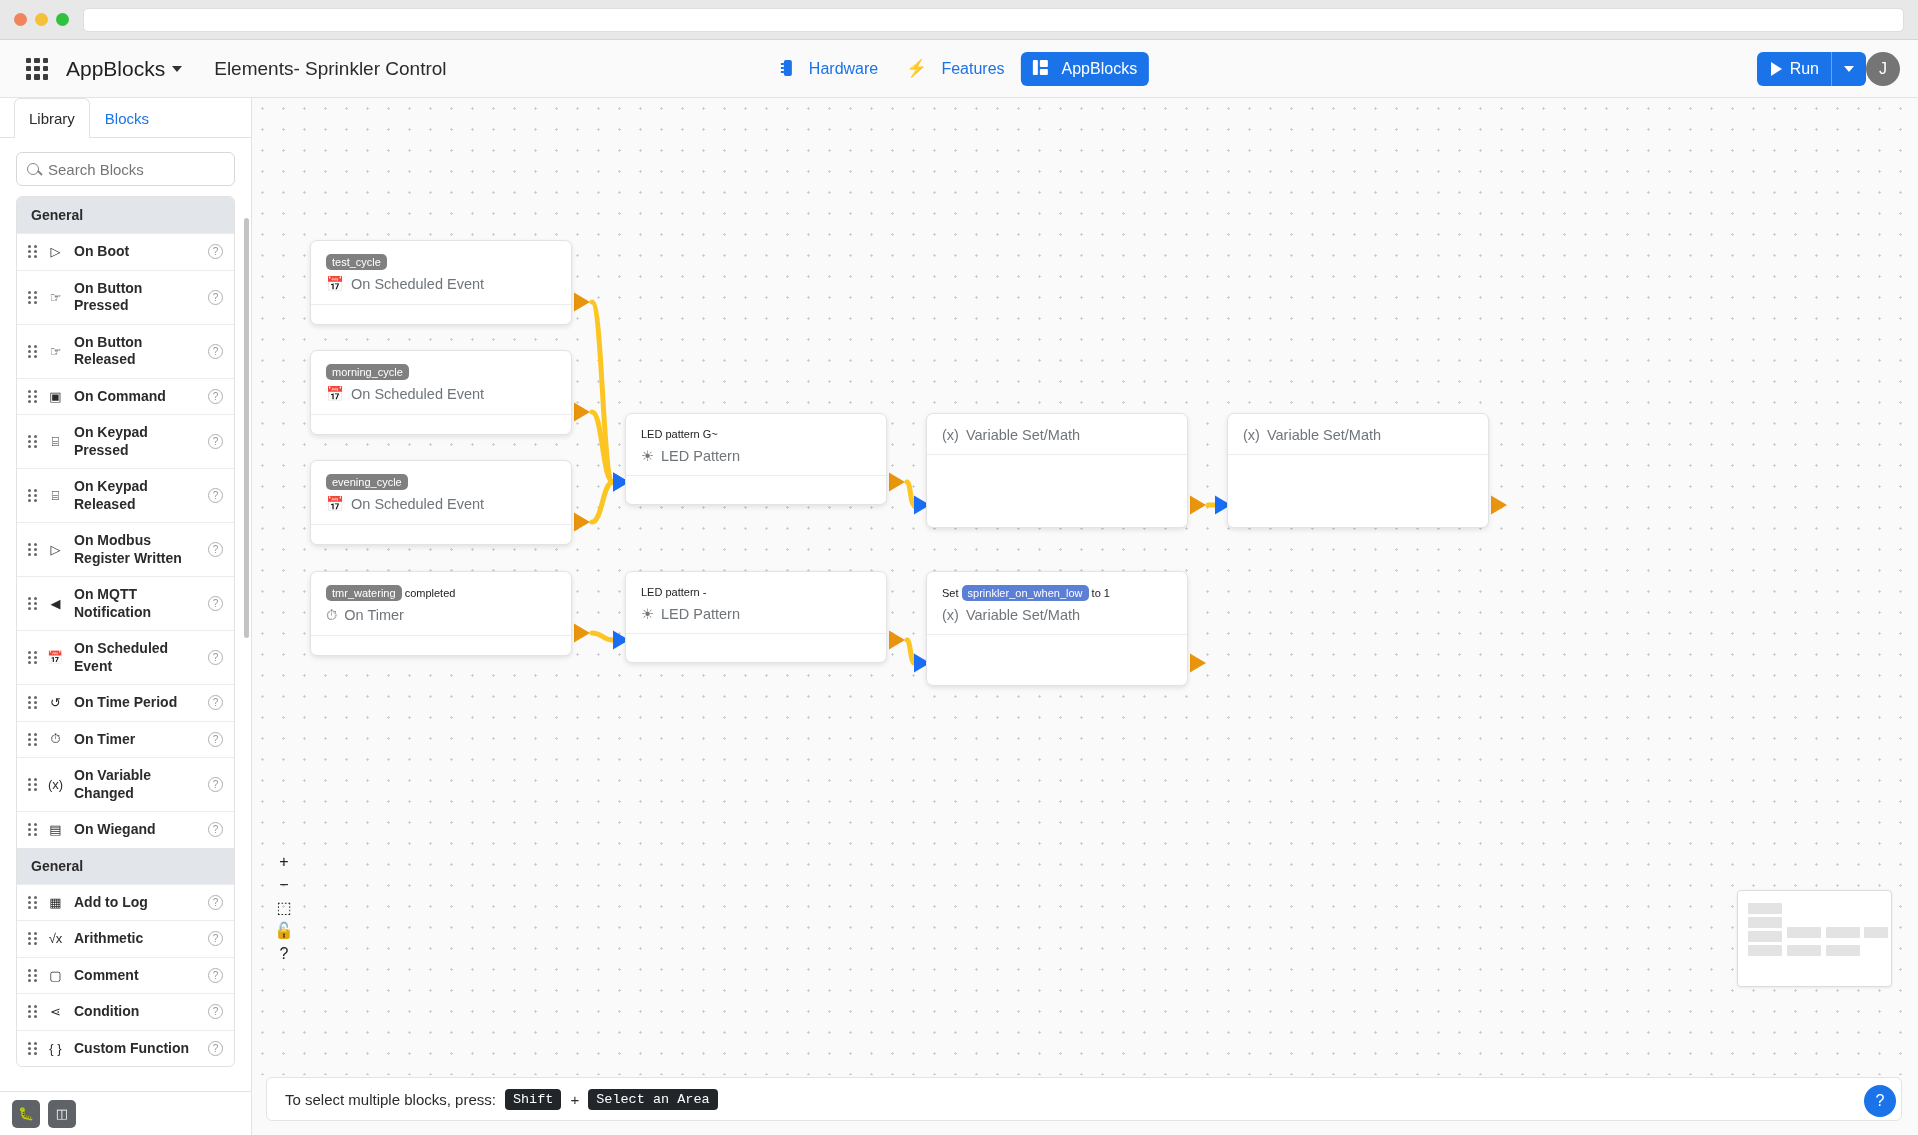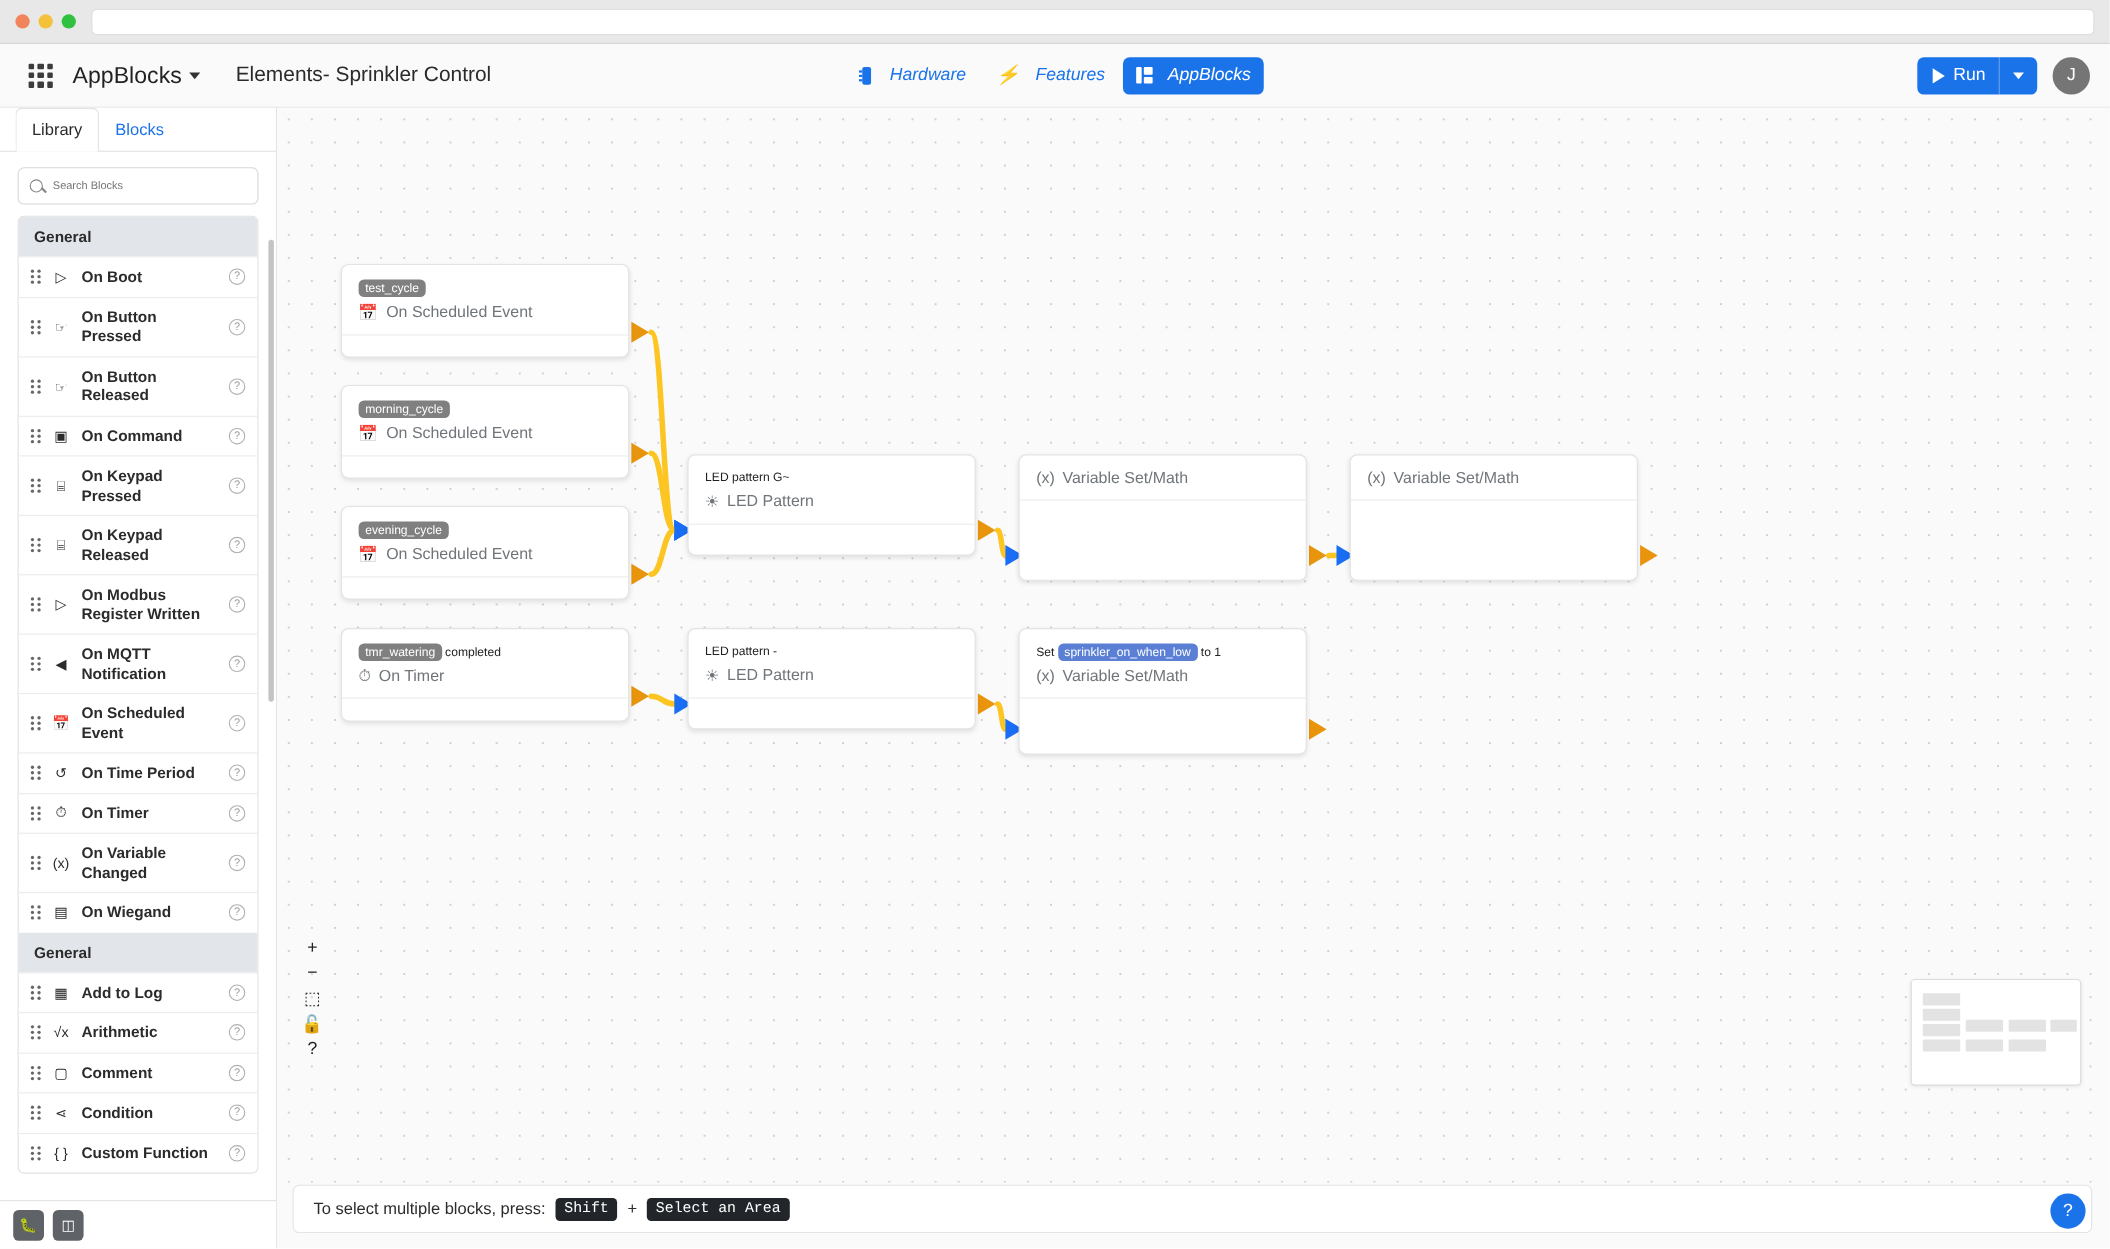--- a/index.html
+++ b/index.html
@@ -47,43 +47,43 @@
     width: 0; height: 0; border-left: 5px solid transparent;
     border-right: 5px solid transparent; border-top: 6px solid #333;
   }
   .doc-title { margin-left: 32px; font-size: 19px; color: #2b2b2b; }
 
   .nav-center {
     position: absolute; left: 50%; transform: translateX(-50%);
     display: flex; align-items: center; gap: 4px;
   }
   .nav-item {
-    display: flex; align-items: center; gap: 14px;
+    display: flex; gap: 14px;
     padding: 8px 12px; border-radius: 6px;
-    font-size: 16px; color: #1a73e8; cursor: pointer; font-style: italic;
+    font-size: 16px; color: #1a73e8; cursor: pointer;
   }
   .nav-item.active { background: #1a73e8; color: #fff; }
   .chip-ic { width: 14px; height: 16px; position: relative; }
   .chip-ic b {
     position: absolute; inset: 0 3px; background: currentColor;
     border-radius: 2px; display: block;
   }
   .chip-ic i {
     position: absolute; left: 0; width: 3px; height: 2px; background: currentColor;
   }
   .bolt-ic { font-size: 17px; line-height: 1; }
   .blocks-ic {
     width: 15px; height: 15px; display: grid;
     grid-template-columns: 5px 8px; grid-template-rows: 7px 6px; gap: 2px;
   }
   .blocks-ic s { background: currentColor; border-radius: 1px; display: block; }
   .blocks-ic s.tall { grid-row: span 2; }
 
   .header-right {
-    margin-left: auto; display: flex; align-items: center; gap: 14px;
+    margin-left: auto; display: flex; align-items: center; 
   }
   .run-btn {
     display: flex; align-items: center; background: #1a73e8; color: #fff;
     border-radius: 6px; height: 34px; cursor: pointer; font-size: 16px;
   }
   .run-main { display: flex; align-items: center; gap: 8px; padding: 0 12px 0 14px; }
   .play-tri {
     width: 0; height: 0; border-top: 7px solid transparent;
     border-bottom: 7px solid transparent; border-left: 11px solid #fff;
   }
@@ -120,21 +120,21 @@
   }
   .tab.link { color: #1a73e8; }
 
   .search-wrap { padding: 14px 16px 10px; }
   .search-box {
     display: flex; align-items: center; gap: 9px; height: 34px;
     border: 1px solid #d8d8d8; border-radius: 6px; padding: 0 10px;
     background: #fff;
   }
   .search-box input {
-    border: 0; outline: 0; font-size: 10px; color: #777;
+    border: 0; outline: 0; font-size: 15px; color: #777;
     font-family: inherit; width: 100%; background: transparent;
   }
   .mag {
     width: 12px; height: 12px; border: 1.6px solid #888; border-radius: 50%;
     position: relative; flex: none;
   }
   .mag::after {
     content: ""; position: absolute; width: 6px; height: 1.6px;
     background: #888; transform: rotate(45deg); right: -5px; bottom: 0px;
   }

